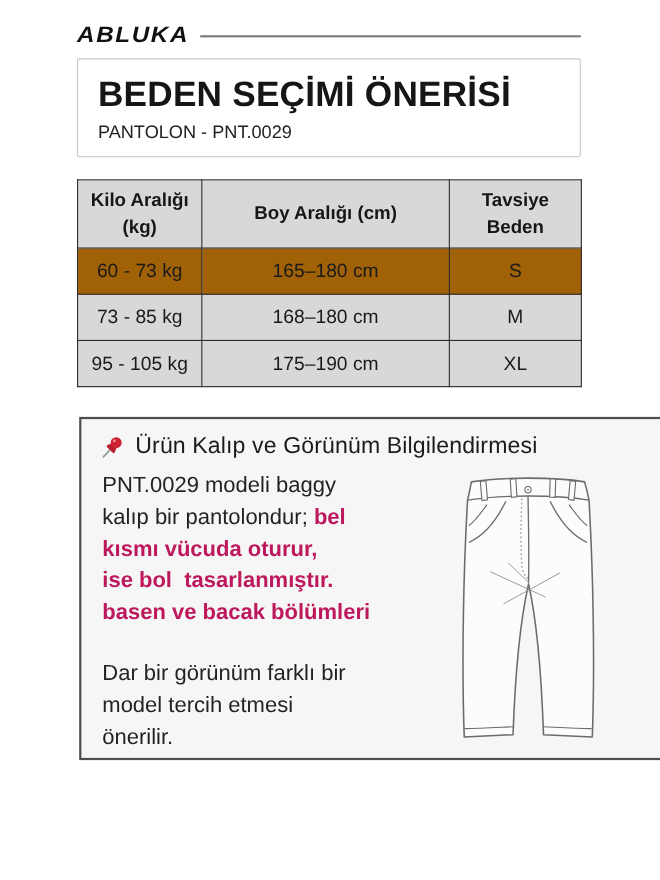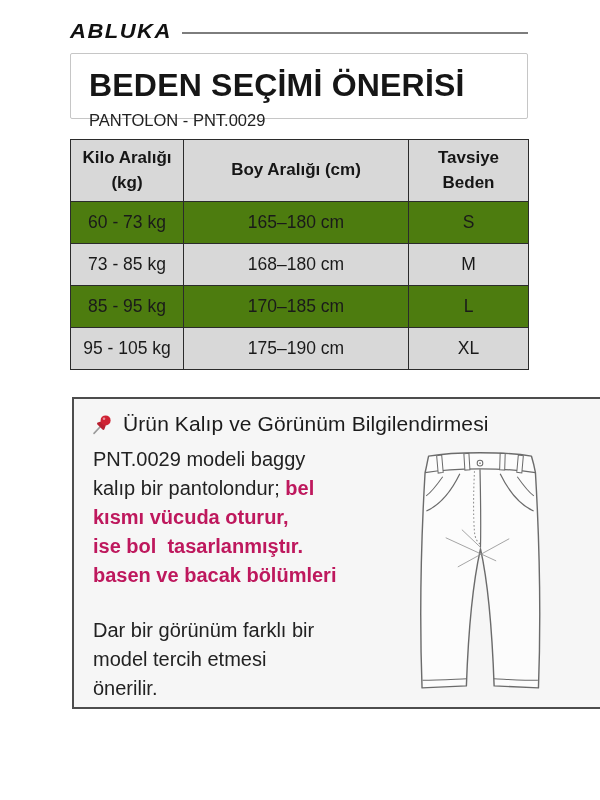--- a/index.html
+++ b/index.html
@@ -9,35 +9,35 @@
   .container { width:458px; margin-left:70px; }
 
   
   .brand-row { display:flex; align-items:center; gap:10px; height:24px; }
   .logo { font-size:22px; font-weight:bold; font-style:italic;
     letter-spacing:1.5px; color:#111; transform:scaleY(0.92); }
   .brand-rule { flex:1; height:2px; background:#7d7d7d; margin-top:2px; }
 
   
   .title-card { margin-top:9px; background:#ffffff; border:1.5px solid #c6c6c6;
-    border-radius:2px; padding:13px 18px 14px 18px; height:66px; }
+    border-radius:2px; padding:13px 18px 14px 18px; height:90px; }
   .title-card h1 { font-size:32px; font-weight:bold; color:#161616;
     letter-spacing:0.2px; line-height:1.15; white-space:nowrap; }
   .title-card .subtitle { font-size:16.5px; color:#222; margin-top:7px; }
 
   
   table.size-table { margin-top:20px; width:458px; border-collapse:collapse;
     table-layout:fixed; }
   .size-table col.c1 { width:113px; } .size-table col.c2 { width:225px; }
   .size-table col.c3 { width:120px; }
   .size-table th, .size-table td { border:1.5px solid #2b2b2b;
     text-align:center; vertical-align:middle; }
   .size-table th { background:#d8d8d8; height:62px; font-size:17px;
     font-weight:bold; line-height:1.45; padding:0 6px; color:#161616; }
-  .size-table td { height:42px; font-size:17.5px; background:#4d7c0f;
+  .size-table td { height:42px; font-size:17.5px; background:#a16207;
     padding:0 6px; color:#1a1a1a; }
   .size-table tr.alt td { background:#d8d8d8; }
 
   
   .info-card { margin-top:27px; margin-left:2px; width:538px; height:312px;
     background:#f6f6f6; border:2px solid #4d4d4d; padding:13px 13px 0 15px; }
   .info-title-row { display:flex; align-items:center; gap:9px; padding-left:3px; }
   .info-title { font-size:21px; color:#1b1b1b; letter-spacing:0.1px; }
   .info-body { display:flex; margin-top:9px; }
   .info-text { width:276px; padding-left:4px; font-size:20px; line-height:29px;
@@ -79,25 +79,20 @@
       </tr>
       <tr>
         <td>60 - 73 kg</td>
         <td>165–180 cm</td>
         <td>S</td>
       </tr>
       <tr class="alt">
         <td>73 - 85 kg</td>
         <td>168–180 cm</td>
         <td>M</td>
-      </tr>
-      <tr>
-        <td>85 - 95 kg</td>
-        <td>170–185 cm</td>
-        <td>L</td>
       </tr>
       <tr class="alt">
         <td>95 - 105 kg</td>
         <td>175–190 cm</td>
         <td>XL</td>
       </tr>
     </tbody>
       </table>
 
     <div class="info-card">

